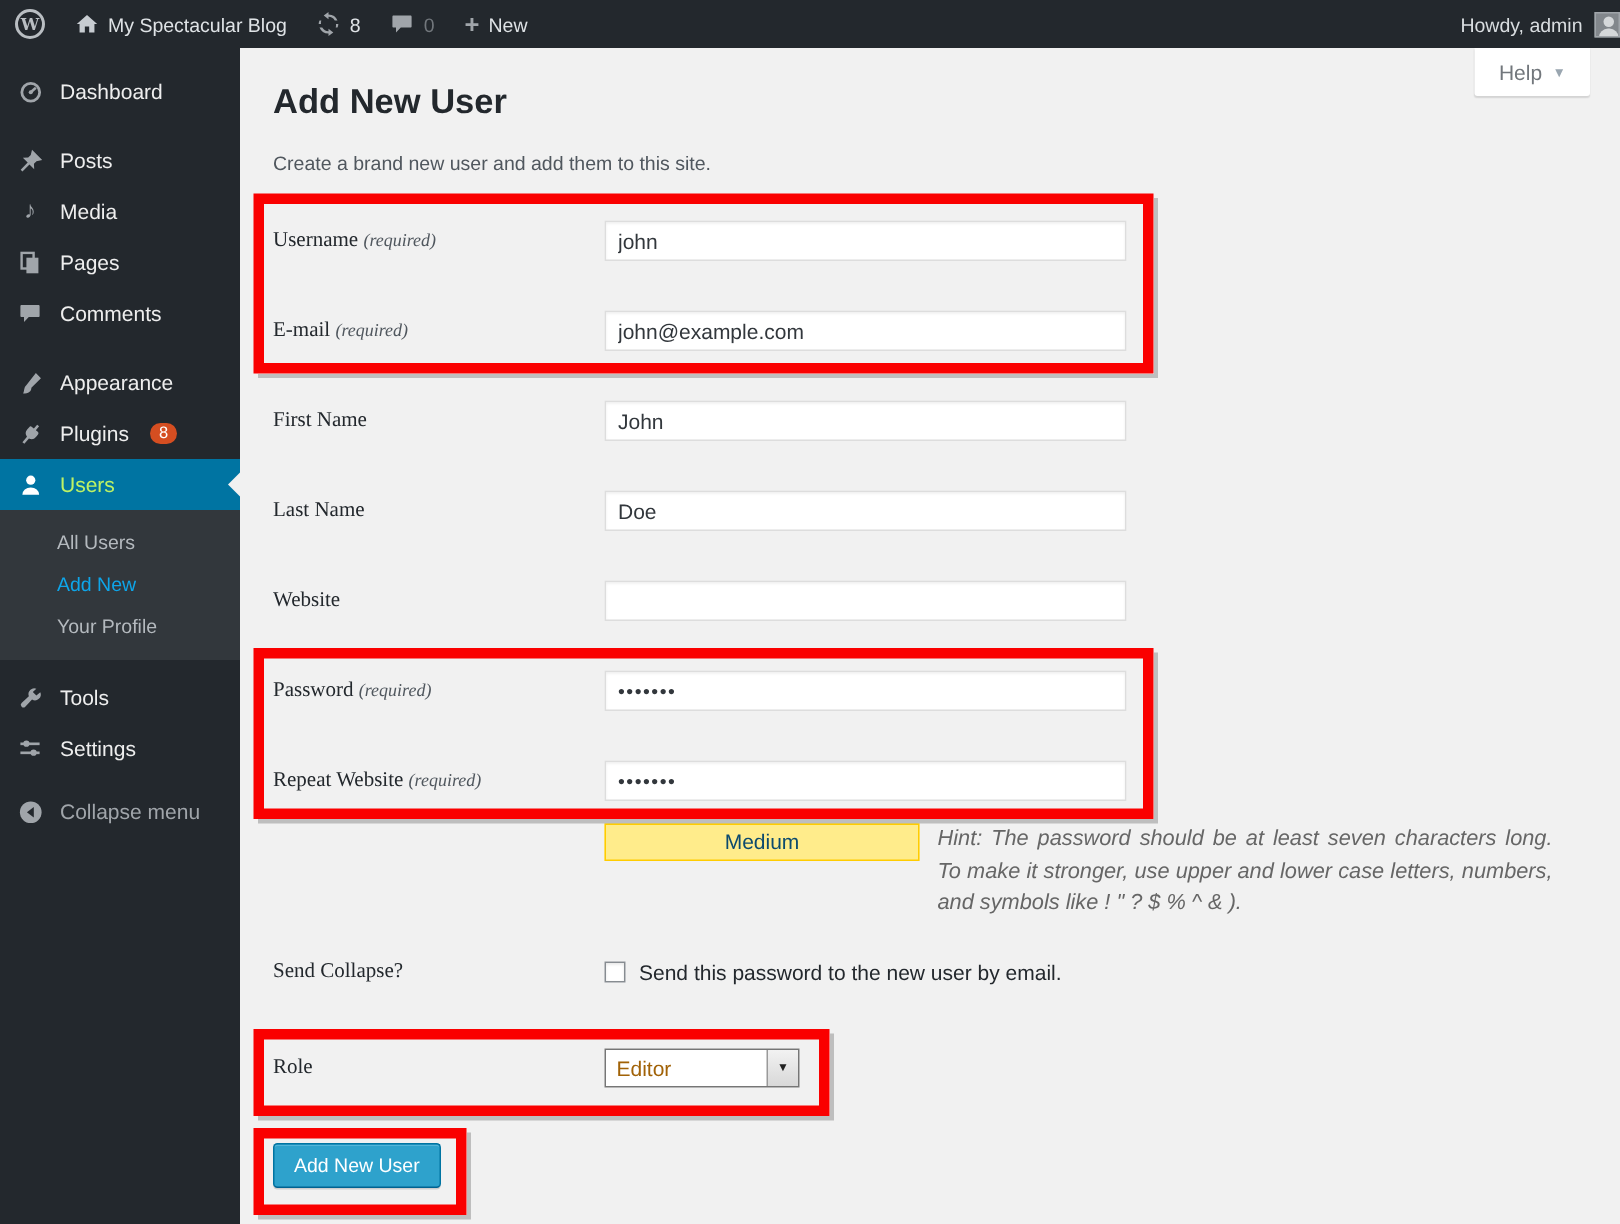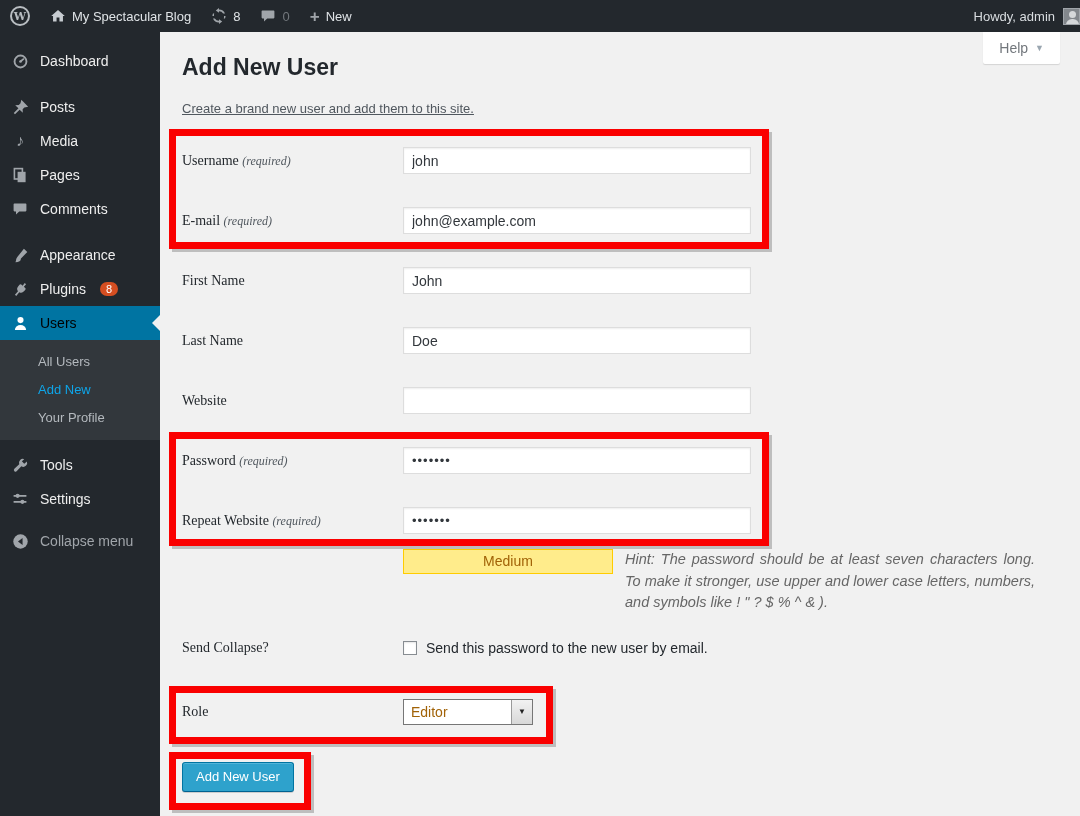--- a/index.html
+++ b/index.html
@@ -40,21 +40,21 @@
     background:#23282d; z-index:40; padding-top:12px;
   }
   .menu-item {
     height:34px; display:flex; align-items:center; padding-left:10px; gap:10px;
     color:#eeeeee; font-size:14px; cursor:pointer; position:relative;
   }
   .menu-item .micon { width:20px; display:inline-flex; justify-content:center; align-items:center;
                       color:#a0a5aa; font-size:16px; }
   .menu-item svg { fill:#a0a5aa; }
   .menu-sep { height:12px; }
-  .menu-item.current { background:#0074a2; color:#000000; }
+  .menu-item.current { background:#0074a2; color:#bef264; }
   .menu-item.current svg { fill:#fff; }
   .menu-item.current .micon { color:#fff; }
   .menu-item.current::after {
     content:""; position:absolute; right:0; top:50%; margin-top:-8px;
     border:8px solid transparent; border-right-color:#f1f1f1;
   }
   .badge {
     background:#d54e21; color:#fff; border-radius:10px; font-size:11px;
     padding:1px 6px; margin-left:4px;
   }
@@ -69,40 +69,40 @@
     position:absolute; top:32px; left:160px; width:920px; height:784px;
     background:#f1f1f1; padding:14px 20px 0 22px;
   }
   #help-tab {
     position:absolute; top:0; right:20px; background:#ffffff; color:#72777c;
     font-size:14px; padding:8px 16px; display:flex; align-items:center; gap:7px;
     box-shadow:0 1px 1px rgba(0,0,0,.12); border-radius:0 0 2px 2px; cursor:pointer;
   }
   .help-arrow { font-size:9px; color:#9aa6b0; }
   h1.page-title { font-size:23px; font-weight:600; color:#23282d; margin-top:6px; line-height:30px; }
-  .subtitle { font-size:13px; color:#50575e; margin-top:19px;text-decoration:underline; }
+  .subtitle { font-size:13px; color:#50575e; margin-top:19px; }
 
   form { display:block; margin-top:31px; }
   .form-row { display:flex; align-items:center; height:27px; margin-bottom:33px; }
   .form-row.tight { margin-bottom:15px; }
   .flabel { width:221px; font-size:14px; color:#23282d; flex:none;font-family:Liberation Serif, serif; }
   .req { font-style:italic; font-size:12px; color:#50575e; }
   .txt {
     width:348px; height:27px; border:1px solid #dddddd; background:#fff;
     padding:0 8px; font-size:14px; color:#32373c; outline:none;
     box-shadow:inset 0 1px 2px rgba(0,0,0,.07);
     font-family:"Liberation Sans","DejaVu Sans",sans-serif;
   }
   .pwd { letter-spacing:1px; font-size:13px; }
 
   
   .strength-wrap { margin-left:221px; width:632px; margin-bottom:24px; overflow:visible; }
   .strength-meter {
     float:left; width:210px; height:25px; line-height:23px; text-align:center;
-    background:#ffec8b; border:1px solid #ffcc00; color:#a16207; font-size:14px;
+    background:#ffec8b; border:1px solid #ffcc00; color:#0c4a6e; font-size:14px;
     margin:0 12px 26px 0;
   }
   .pw-hint { font-style:italic; color:#666666; font-size:14.5px; line-height:21.5px;
              text-align:justify; }
   .clearfix::after { content:""; display:block; clear:both; }
 
   .send-row { display:flex; align-items:center; height:20px; margin-bottom:41px; }
   .checkbox {
     width:14px; height:14px; border:1px solid #878c91; background:#fff;
     display:inline-block; margin-right:9px; box-shadow:inset 0 1px 2px rgba(0,0,0,.1);

